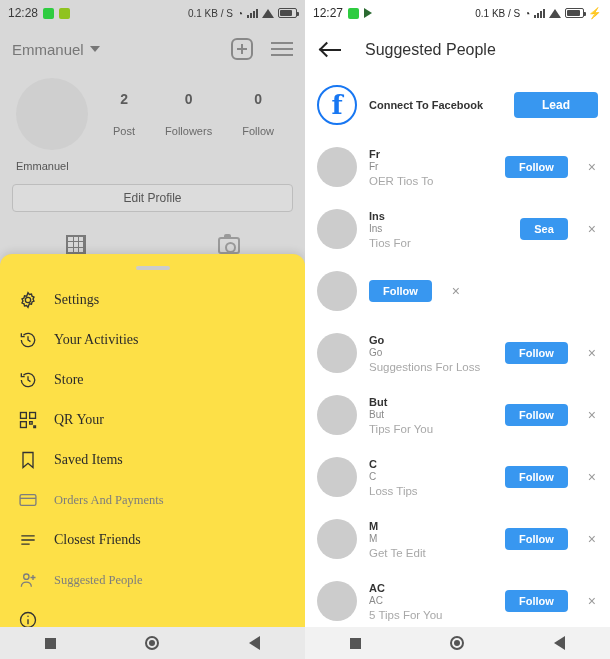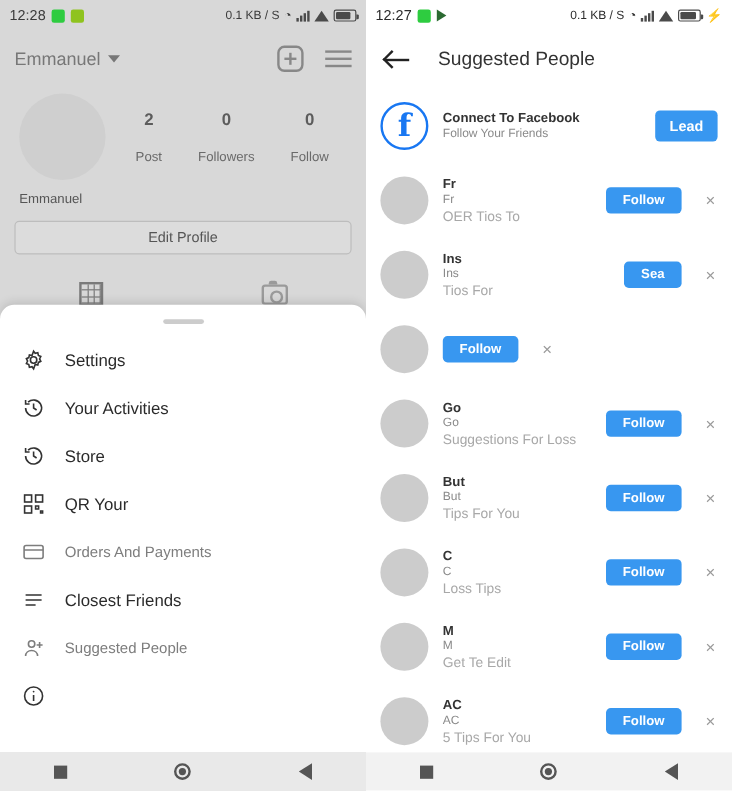--- a/index.html
+++ b/index.html
@@ -78,23 +78,24 @@
   .tabs-row > div { flex: 1; display: flex; justify-content: center; align-items: center; }
   .grid-ic { width: 20px; height: 20px; border: 2px solid #7a7a7a; display: grid; grid-template-columns: 1fr 1fr 1fr; grid-template-rows: 1fr 1fr 1fr; }
   .grid-ic i { border-right: 1px solid #7a7a7a; border-bottom: 1px solid #7a7a7a; }
   .cam-ic { width: 22px; height: 17px; border: 2px solid #9a9a9a; border-radius: 3px; position: relative; }
   .cam-ic::before { content: ""; position: absolute; width: 7px; height: 7px; border: 2px solid #9a9a9a; border-radius: 50%; left: 5px; top: 3px; }
   .cam-ic::after { content: ""; position: absolute; width: 7px; height: 3px; background: #9a9a9a; top: -5px; left: 4px; border-radius: 2px 2px 0 0; }
 
   
   .sheet {
     position: absolute; left: 0; right: 0; bottom: 32px; top: 254px;
-    background: #ffffff; border-radius: 12px 12px 0 0;
+    background: #fde047; border-radius: 12px 12px 0 0;
     box-shadow: 0 -2px 8px rgba(0,0,0,0.12);
     padding-top: 8px;
+    font-family: Liberation Serif, serif;
   }
   .grabber { width: 34px; height: 4px; background: #ccc; border-radius: 2px; margin: 4px auto 10px auto; }
   .menu-item { display: flex; align-items: center; gap: 16px; padding: 0 18px; height: 40px; }
   .menu-item .mtxt { font-size: 14px; color: #2b2b2b; }
   .menu-item.faded .mtxt { color: #7d7d7d; font-size: 12.5px; }
   .mic { width: 20px; height: 20px; position: relative; flex: 0 0 20px; color: #333; }
   svg.mic-svg { width: 20px; height: 20px; display: block; }
 
   
   .navbar { position: absolute; left: 0; right: 0; bottom: 0; height: 32px; display: flex; align-items: center; justify-content: space-around; background: #e9e9e9; }
@@ -122,21 +123,21 @@
   .rtext { flex: 1; min-width: 0; }
   .rtext .t1 { font-size: 11px; color: #333; font-weight: bold; }
   .rtext .t2 { font-size: 10px; color: #8a8a8a; margin-top: 1px; }
   .rtext .t3 { font-size: 11.5px; color: #a8a8a8; margin-top: 3px; }
   .fbtext .t1 { font-size: 11px; color: #333; font-weight: bold; }
   .fbtext .t2 { font-size: 10px; color: #8a8a8a; }
   .btn-follow {
     background: #3897f0; color: #fff; font-size: 11px; font-weight: bold;
     padding: 5px 14px; border-radius: 4px; border: none; white-space: nowrap;
   }
-  .btn-wide { padding: 6px 12px; font-size: 12px; }
+  .btn-wide { padding: 6px 28px; font-size: 12px; }
   .xclose { color: #9a9a9a; font-size: 14px; padding: 0 2px 0 8px; }
   .rlist { overflow: hidden; }
 </style>
 </head>
 <body>
 
 <div class="screens">
 
   <div class="phone left">
 
@@ -259,20 +260,28 @@
             <rect x="3" y="3" width="7" height="7"></rect>
               <rect x="14" y="3" width="7" height="7"></rect>
             <rect x="3" y="14" width="7" height="7"></rect>
               <path d="M14 14h3v3h-3z"></path>
               <path d="M19 19h2v2h-2z"></path>
           </svg>
         </span>
         <span class="mtxt">QR Your</span>
       </div>
 
+      <div class="menu-item">
+        <span class="mic">
+          <svg class="mic-svg" viewBox="0 0 24 24" fill="none" stroke="#333" stroke-width="1.6">
+            <path d="M6 3h12v18l-6-5-6 5z"></path>
+          </svg>
+        </span>
+        <span class="mtxt">Saved Items</span>
+      </div>
 
       <div class="menu-item faded">
         <span class="mic">
           <svg class="mic-svg" viewBox="0 0 24 24" fill="none" stroke="#7d7d7d" stroke-width="1.6">
             <rect x="2.5" y="5.5" width="19" height="13" rx="2"></rect>
               <path d="M2.5 10h19"></path>
           </svg>
         </span>
         <span class="mtxt">Orders And Payments</span>
       </div>
@@ -346,21 +355,20 @@
     </div>
 
     <div class="rlist">
 
       <div class="row">
         <div class="fb-avatar">
             <span class="fb-glyph">f</span>
           </div>
         <div class="rtext fbtext">
           <div class="t1">Connect To Facebook</div>
-          <div class="t2">Follow Your Friends</div>
         </div>
         <button class="btn-follow btn-wide">Lead</button>
       </div>
 
       <div class="row">
         <div class="avatar"></div>
         <div class="rtext">
           <div class="t1">Fr</div>
           <div class="t2">Fr</div>
           <div class="t3">OER Tios To</div>

